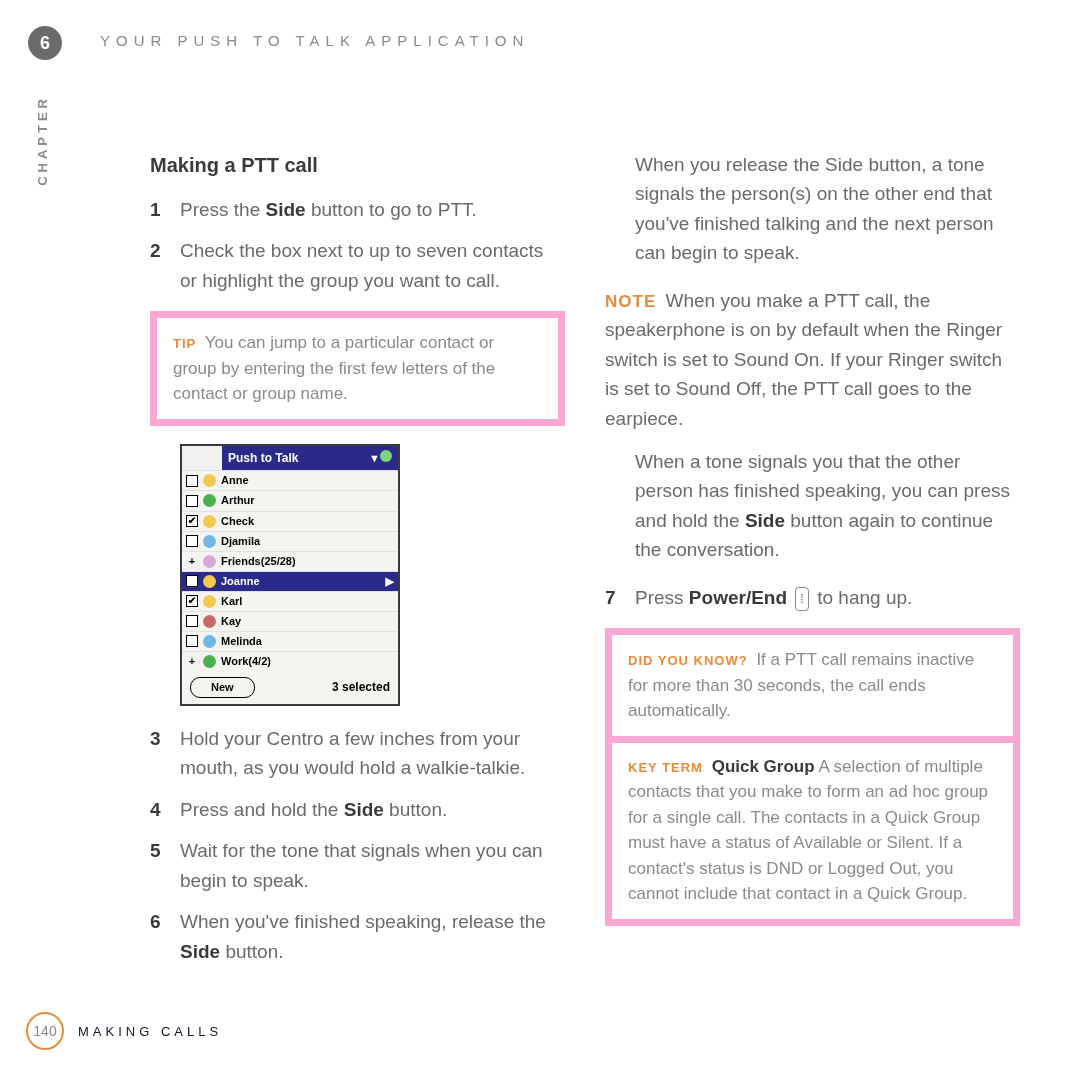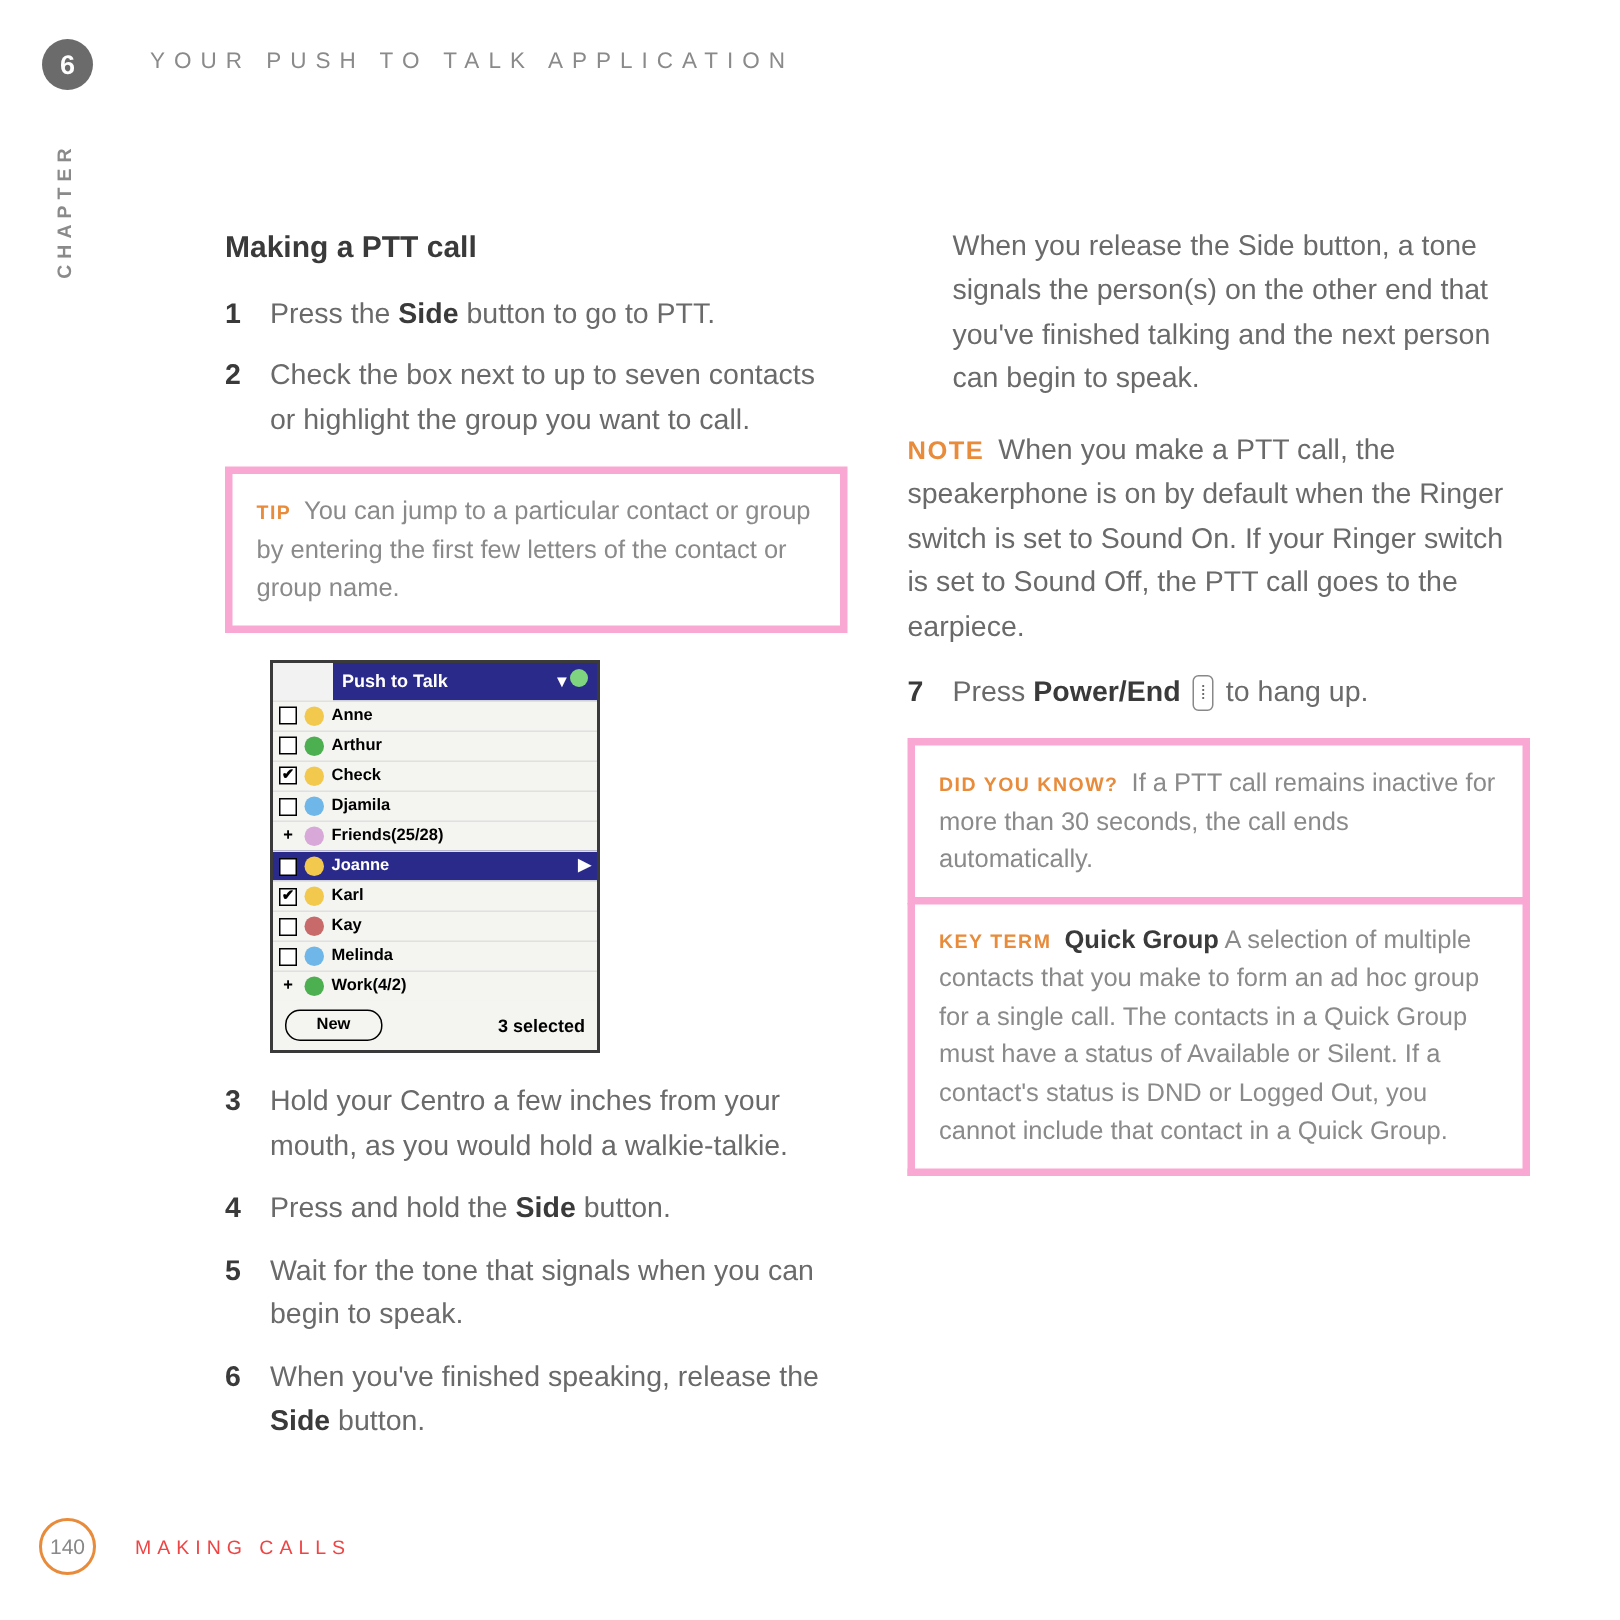--- a/index.html
+++ b/index.html
@@ -67,21 +67,21 @@
   .step-list { list-style: none; }
   .step-list li { display: flex; margin-bottom: 12px; }
   .step-num {
     font-weight: bold;
     color: #3a3a3a;
     width: 30px;
     flex-shrink: 0;
   }
   .step-text { flex: 1; }
   .info-box {
-    border: 5px solid #f9a8d4;
+    border: 7px solid #f9a8d4;
     padding: 12px 16px;
     margin: 16px 0;
     font-size: 17px;
     line-height: 1.5;
     color: #8a8a8a;
   }
   .info-label {
     color: #e88b3a;
     font-weight: bold;
     font-size: 13px;
@@ -172,21 +172,21 @@
     display: flex;
     align-items: center;
     gap: 14px;
   }
   .page-circle {
     width: 38px; height: 38px; border: 2px solid #e88b3a;
     border-radius: 50%; display:flex; align-items:center; justify-content:center;
     color: #888; font-size: 14px;
   }
   .footer-text {
-    letter-spacing: 4px; font-size: 13px; color: #ef4444; margin-left: 12px;
+    letter-spacing: 4px; font-size: 13px; color: #0f172a;
   }
 </style>
 </head>
 <body>
 
 <div class="chapter-badge">6</div>
 <div class="header-title">YOUR PUSH TO TALK APPLICATION</div>
 <div class="chapter-side">CHAPTER</div>
 
 <div class="content">
@@ -298,20 +298,23 @@
     </ol>
   </div>
 
   <div class="col">
     <div class="indent-para">When you release the Side button, a tone signals the person(s) on the other end that you've finished talking and the next person can begin to speak.</div>
 
     <div class="para">
       <span class="note-label">NOTE</span><span> When you make a PTT call, the speakerphone is on by default when the Ringer switch is set to Sound On. If your Ringer switch is set to Sound Off, the PTT call goes to the earpiece.</span>
     </div>
 
+    <div class="indent-para">
+      <span>When a tone signals you that the other person has finished speaking, you can press and hold the </span><strong class="b">Side</strong><span> button again to continue the conversation.</span>
+    </div>
 
     <ol class="step-list">
       <li>
         <span class="step-num">7</span>
         <span class="step-text">
           <span>Press </span><strong class="b">Power/End</strong>
           <span class="power-icon">⁞</span>
           <span> to hang up.</span>
         </span>
       </li>

